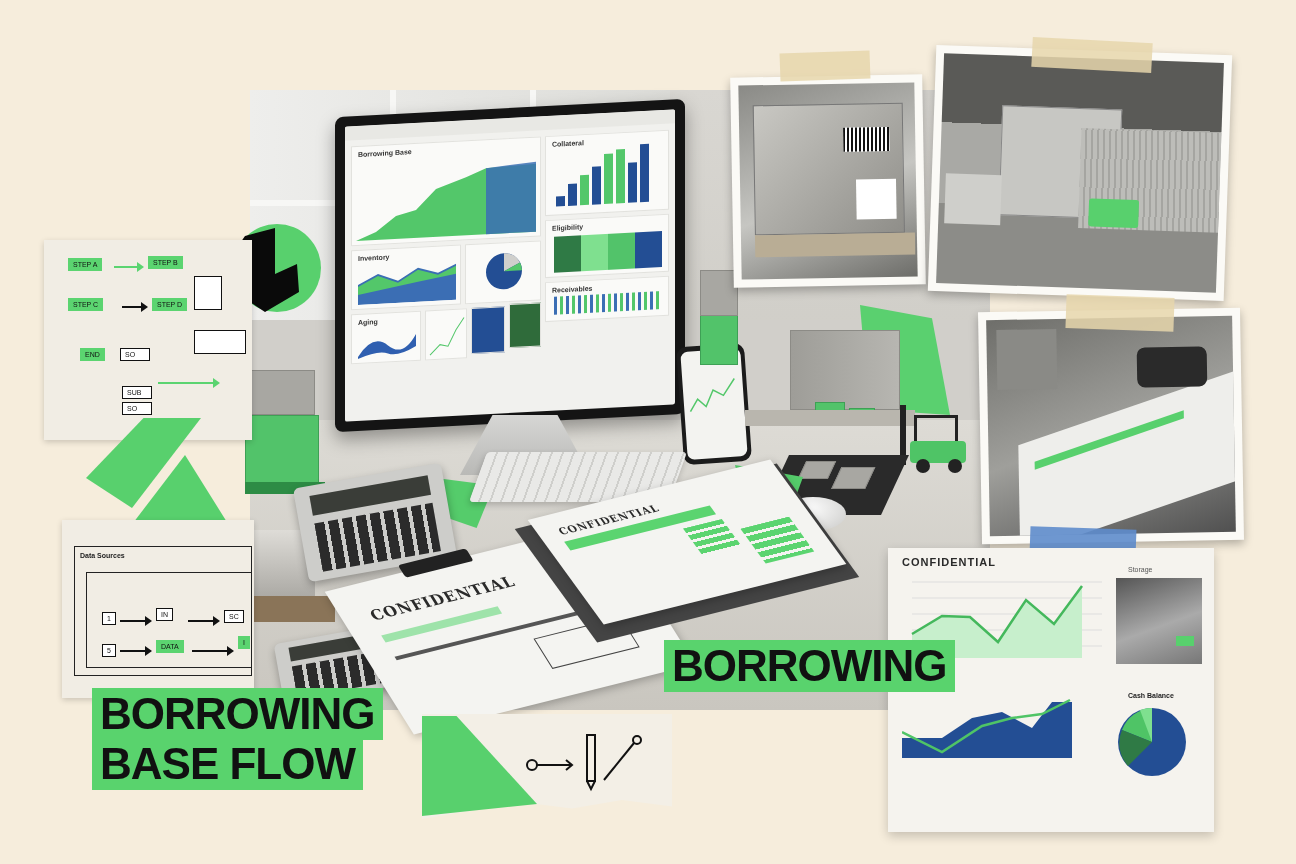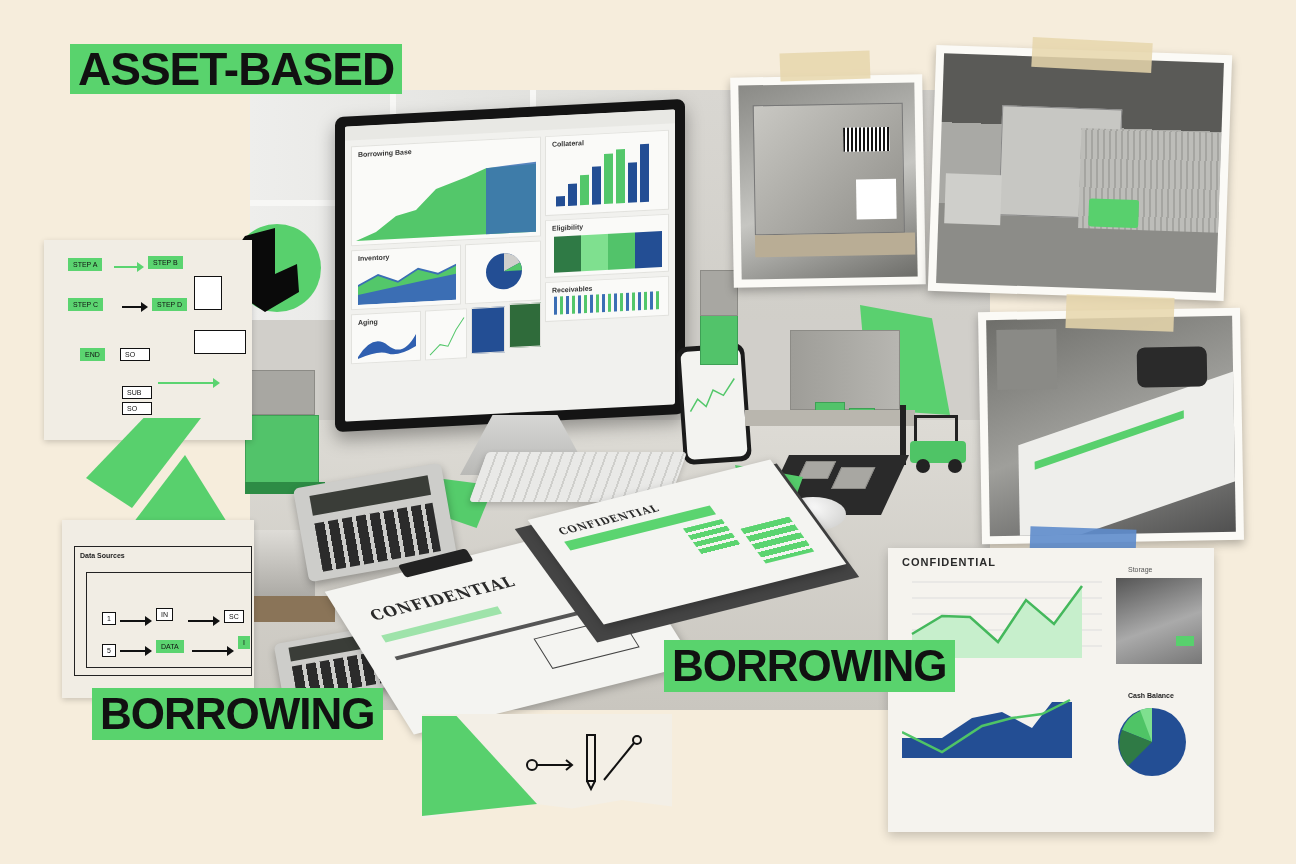--- a/index.html
+++ b/index.html
@@ -205,21 +205,21 @@
 
 <div class="abs" style="left:552px;top:488px;width:270px;height:130px;background:#444;transform:rotate(-14deg) skewX(22deg);"></div>
 <div class="abs paper" style="left:562px;top:482px;width:250px;height:120px;transform:rotate(-14deg) skewX(22deg);">
   <div class="abs conf" style="left:20px;top:14px;font-size:10px;">CONFIDENTIAL</div>
   <div class="abs" style="left:18px;top:30px;width:150px;height:10px;background:#5bd470;"></div>
   <div class="abs" style="left:130px;top:46px;width:40px;height:30px;background:repeating-linear-gradient(180deg,#5bd470 0 5px,transparent 5px 8px);"></div>
   <div class="abs" style="left:180px;top:60px;width:50px;height:40px;background:repeating-linear-gradient(180deg,#5bd470 0 6px,transparent 6px 9px);"></div>
 </div>
 
 <div class="abs" style="left:70px;top:44px;">
-  <div class="label" style="font-size:46px;display:inline-block;padding:2px 8px;">ASSET-BASED</div><br>
+  <br>
   <br>
 </div>
 
 <svg class="abs" style="left:225px;top:222px" width="100" height="92" viewBox="0 0 100 92">
   <circle cx="52" cy="46" r="44" fill="#58d06d"></circle>
   <path d="M50 6 L50 52 L72 42 L74 70 L40 90 L10 70 L2 40 L20 14 Z" fill="#0a0a0a"></path>
 </svg>
 
 <div class="abs sketch" style="left:44px;top:240px;width:208px;height:200px;">
   <div class="node g" style="left:24px;top:18px;">STEP A</div>
@@ -251,20 +251,21 @@
   <div class="node" style="left:162px;top:90px;">SC</div>
   <div class="node" style="left:40px;top:124px;">5</div>
   <div class="arrow" style="left:58px;top:130px;width:30px;"></div>
   <div class="node g" style="left:94px;top:120px;">DATA</div>
   <div class="arrow" style="left:130px;top:130px;width:40px;"></div>
   <div class="node g" style="left:176px;top:116px;">I</div>
 </div>
 
 <div class="abs" style="left:92px;top:688px;">
   <div class="label" style="font-size:44px;display:inline-block;">BORROWING</div><br>
+  <div class="label" style="font-size:44px;display:inline-block;margin-top:-2px;">BASE FLOW</div>
 </div>
 
 <div class="abs" style="left:422px;top:714px;width:250px;height:105px;background:#f3efe6;clip-path:polygon(0 0,100% 0,100% 88%,80% 82%,60% 90%,40% 84%,20% 92%,0 100%);"></div>
 <div class="abs" style="left:422px;top:716px;width:115px;height:100px;background:#58d06d;clip-path:polygon(0 0,30% 0,100% 88%,0 100%);"></div>
 <svg class="abs" style="left:520px;top:725px" width="140" height="70" viewBox="0 0 140 70">
   <circle cx="12" cy="40" r="5" fill="none" stroke="#111" stroke-width="2"></circle>
   <line x1="17" y1="40" x2="52" y2="40" stroke="#111" stroke-width="2"></line>
   <polyline points="46,35 52,40 46,45" fill="none" stroke="#111" stroke-width="2"></polyline>
   <rect x="67" y="10" width="8" height="46" fill="none" stroke="#111" stroke-width="2"></rect>
   <polyline points="67,56 71,64 75,56" fill="none" stroke="#111" stroke-width="2"></polyline>

